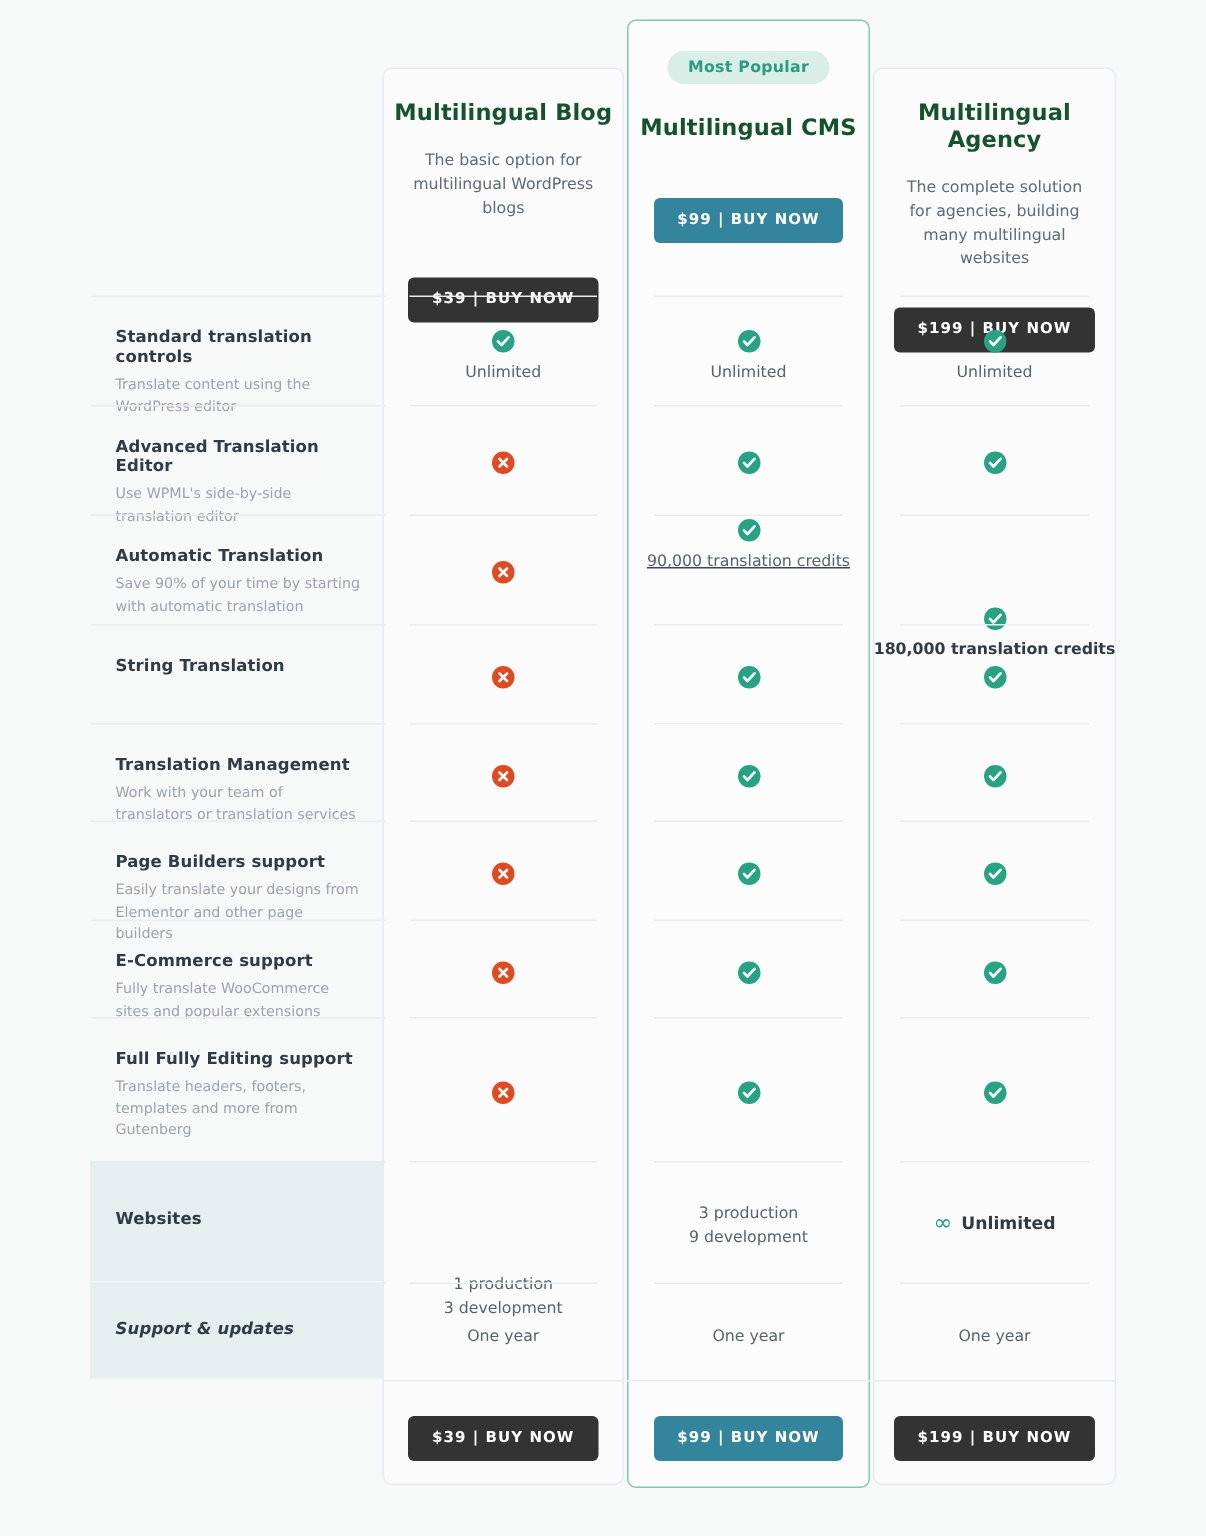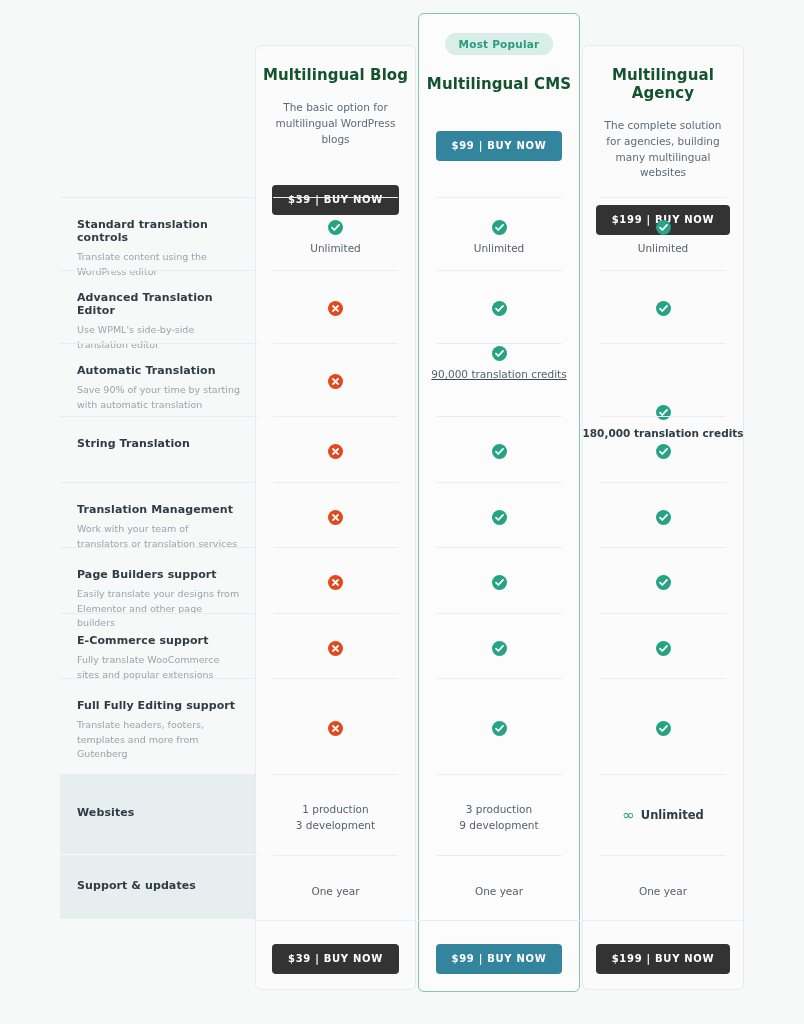--- a/index.html
+++ b/index.html
@@ -384,36 +384,36 @@
       <div style="padding-top: 40px;"><span class="icon-ok"><svg width="15" height="15" viewBox="0 0 15 15">
             <path d="M4 7.6 L6.3 10 L11 4.9" stroke="#ffffff" stroke-width="1.8" fill="none" stroke-linecap="round" stroke-linejoin="round"></path>
           </svg></span></div>
     </div>
     <div class="sep" style="left: 60px; width: 197px; top: 774px;"></div>
     <div class="feat-cell" style="top: 774px; height: 80px; padding-top: 32px;">
       <div class="feat-title">Websites</div>
     </div>
     <div class="sep" style="left: 273px; width: 125px; top: 774px;"></div>
     <div class="value-cell" style="left: 255px; width: 161px; top: 774px; height: 80px;">
-      <div style="padding-top: 23px;">
+      <div style="padding-top: 23px; margin-top: 47px;">
         <div class="value-text">1 production<br>3 development</div>
       </div>
     </div>
     <div class="sep" style="left: 436px; width: 126px; top: 774px;"></div>
     <div class="value-cell" style="left: 418px; width: 162px; top: 774px; height: 80px;">
       <div style="padding-top: 23px;">
         <div class="value-text">3 production<br>9 development</div>
       </div>
     </div>
     <div class="sep" style="left: 600px; width: 126px; top: 774px;"></div>
     <div class="value-cell" style="left: 582px; width: 162px; top: 774px; height: 80px;">
       <div style="padding-top: 30px;"><span class="infinity-icon">∞</span><span class="value-text bold" style="margin-top: 0px; display: inline; font-size: 11.5px;">Unlimited</span></div>
     </div>
     <div class="sep" style="left: 60px; width: 197px; top: 855px;"></div>
-    <div class="feat-cell" style="top: 855px; height: 64px; padding-top: 24px;">
+    <div class="feat-cell" style="top: 855px; height: 64px; padding-top: 24px; font-style: italic;">
       <div class="feat-title">Support &amp; updates</div>
     </div>
     <div class="sep" style="left: 273px; width: 125px; top: 855px;"></div>
     <div class="value-cell" style="left: 255px; width: 161px; top: 855px; height: 64px;">
       <div style="padding-top: 24px;">
         <div class="value-text">One year</div>
       </div>
     </div>
     <div class="sep" style="left: 436px; width: 126px; top: 855px;"></div>
     <div class="value-cell" style="left: 418px; width: 162px; top: 855px; height: 64px;">

